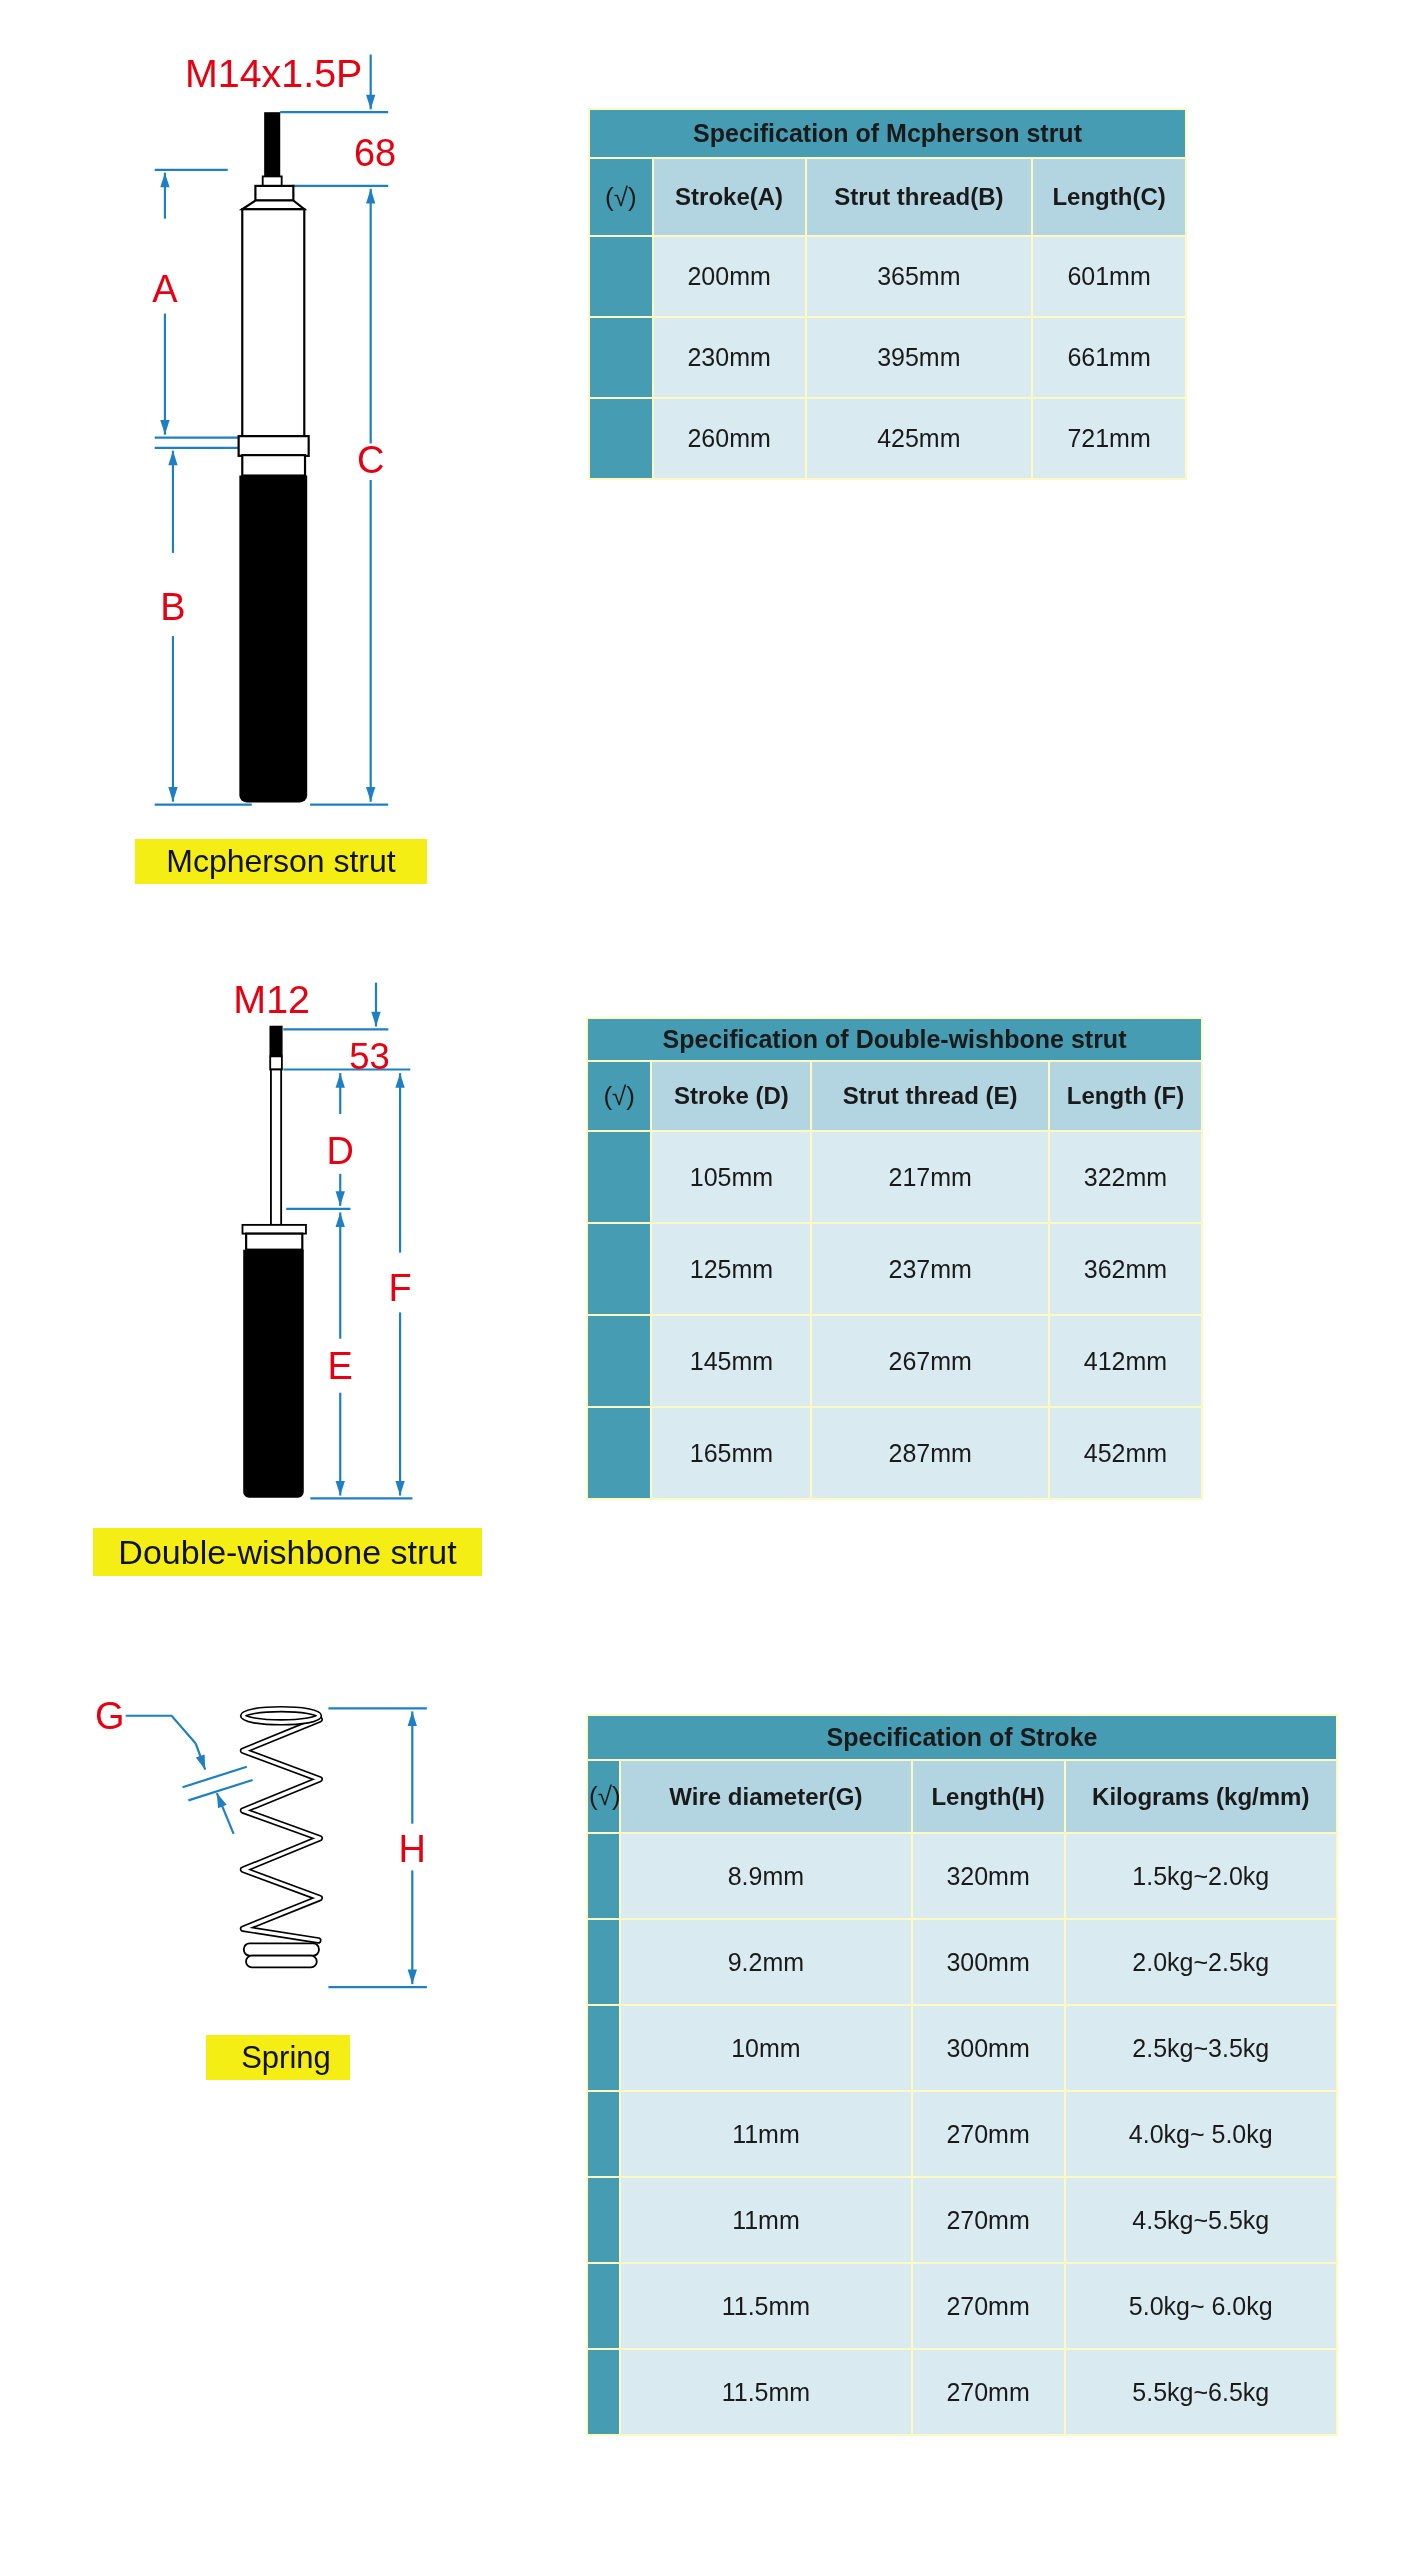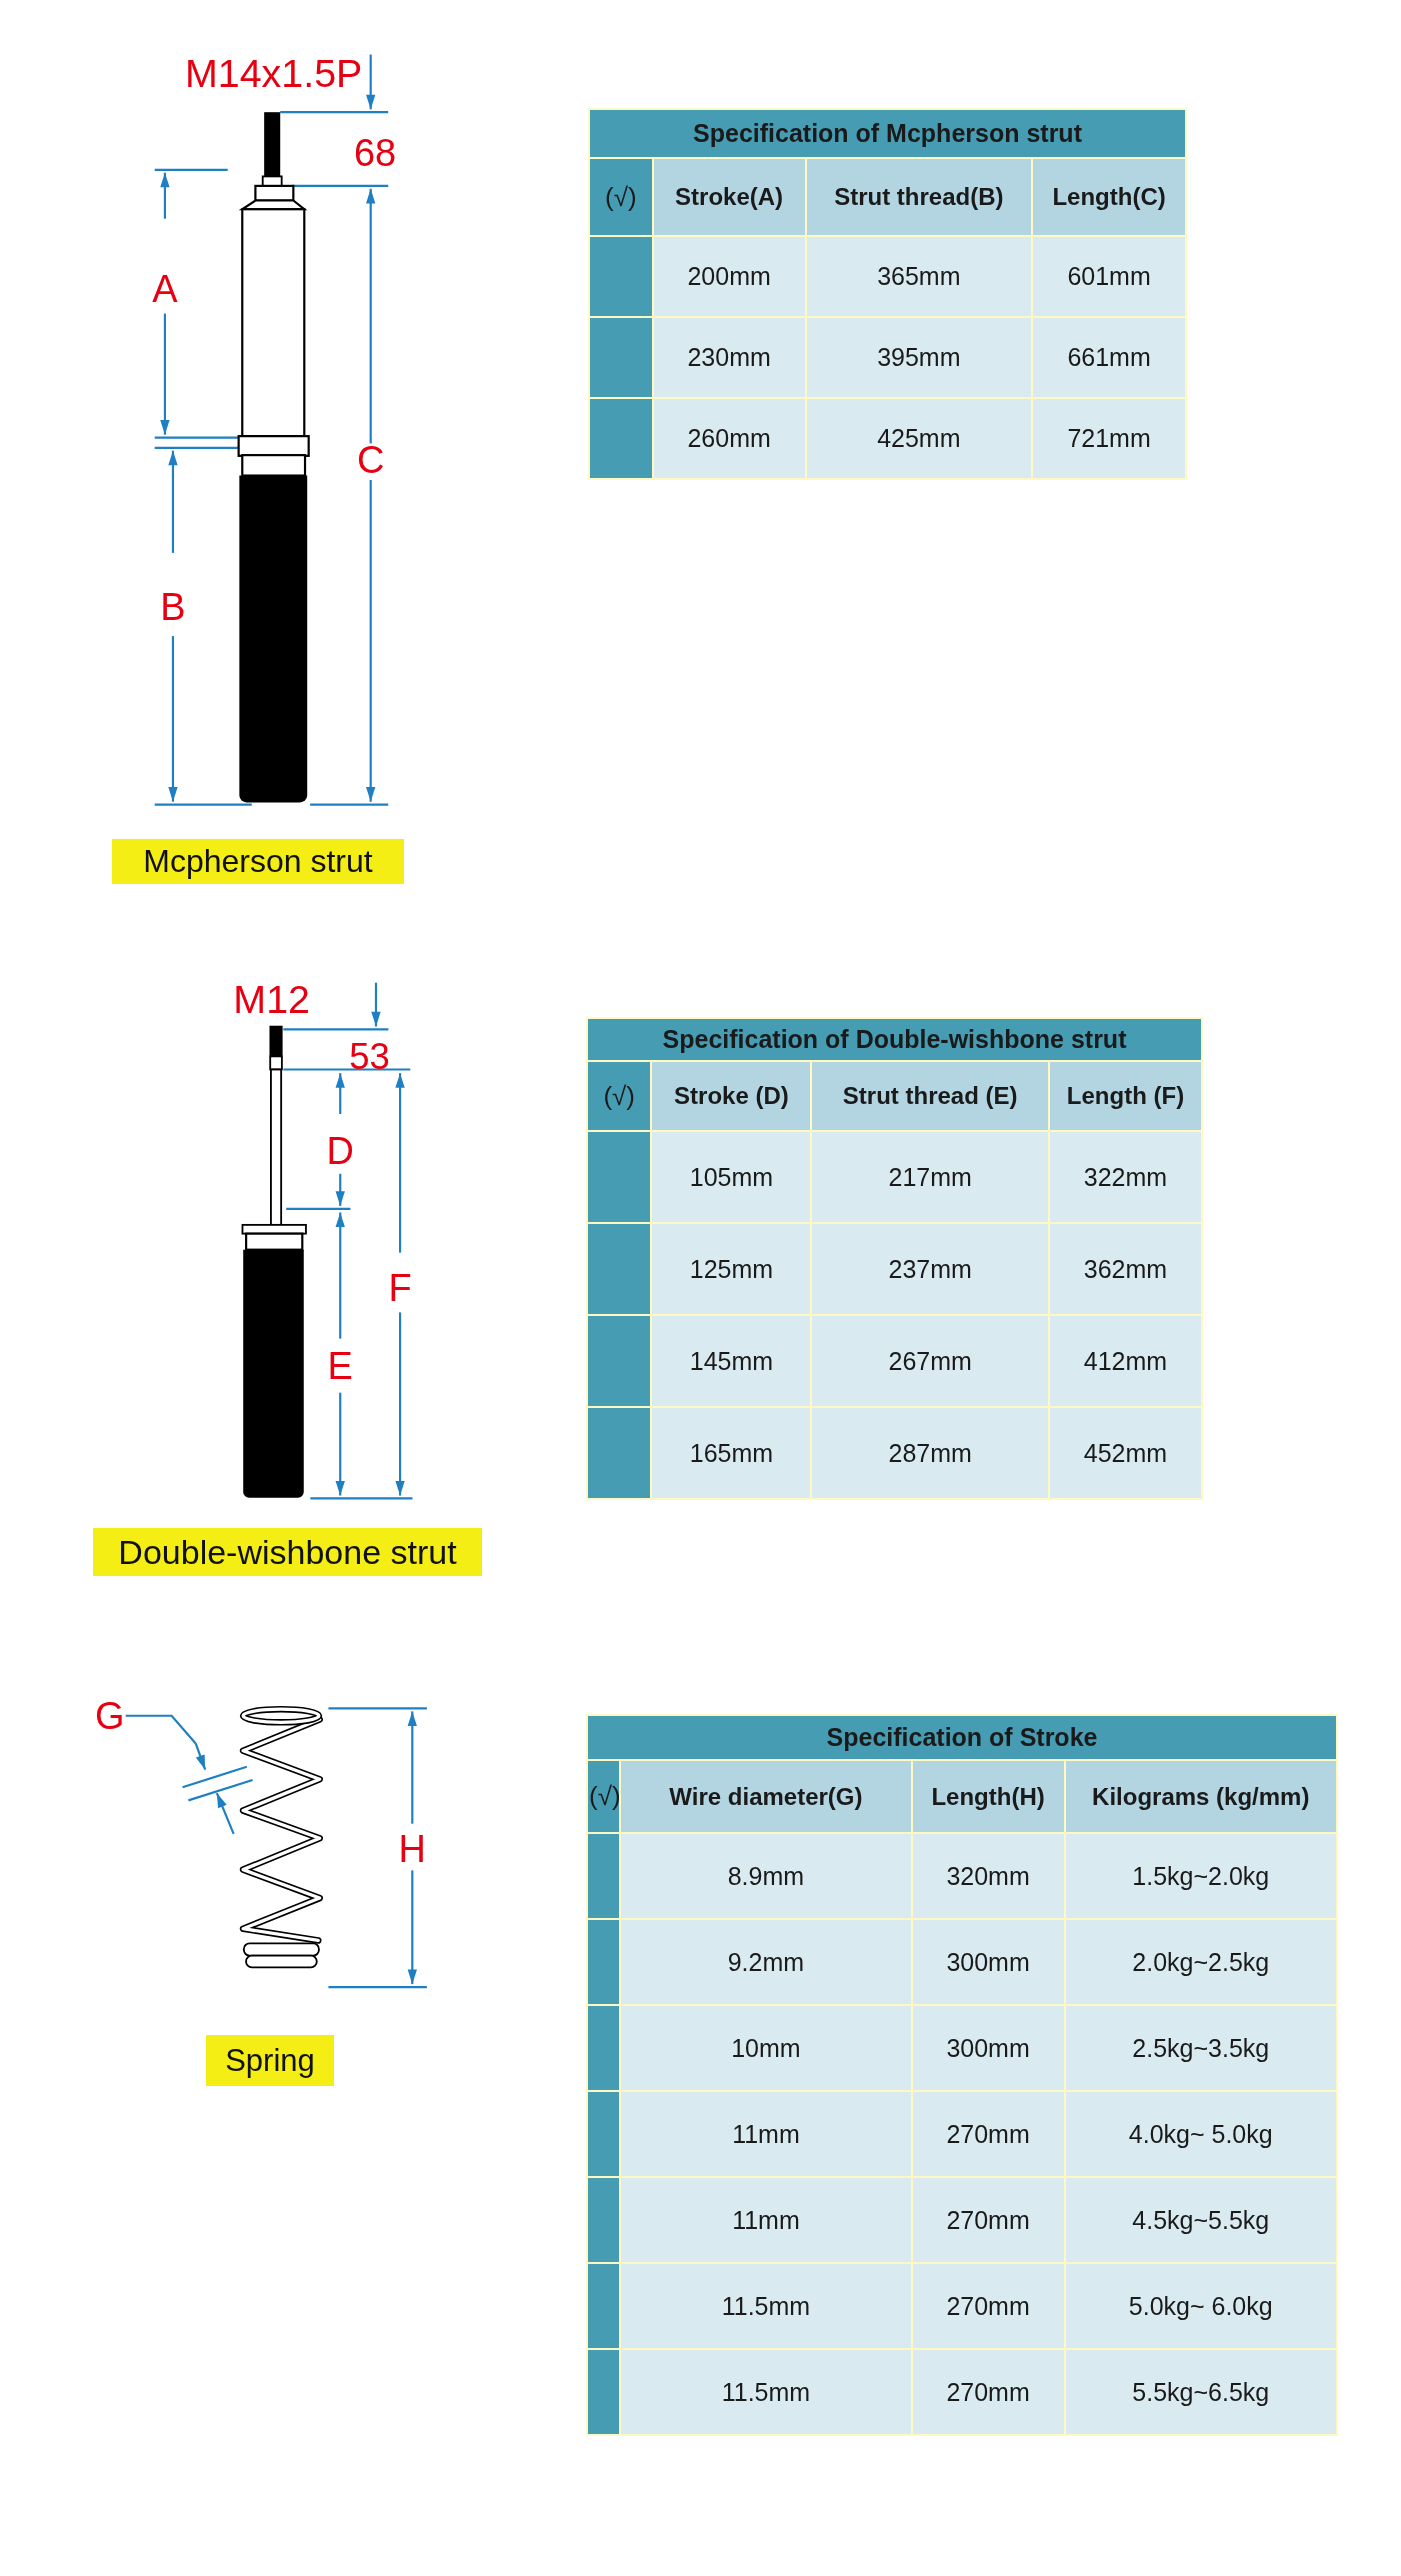--- a/index.html
+++ b/index.html
@@ -70,21 +70,21 @@
 
     <g>
       <text class="redlabel" x="375" y="120" font-size="54">M14x1.5P</text>
       <text class="redlabel" x="514" y="228" font-size="52">68</text>
       <text class="redlabel" x="226" y="414" font-size="52">A</text>
       <text class="redlabel" x="237" y="850" font-size="52">B</text>
       <text class="redlabel" x="508" y="648" font-size="52">C</text>
     </g>
   </svg>
 
-  <div class="caption" style="left:112px;top:839px;width:292px;height:45px;font-size:32px;">
+  <div class="caption" style="left:135px;top:839px;width:292px;height:45px;font-size:32px;">
       <span>Mcpherson strut</span>
     </div>
 
   <svg style="left:73px;top:971px;width:409px;height:642px" viewBox="100 1330 560 880">
     <g>
 
       <line class="dim" x1="515" y1="1346" x2="515" y2="1406" marker-end="url(#arrow)"></line>
       <line class="dim" x1="388" y1="1410" x2="532" y2="1410"></line>
       <line class="dim" x1="388" y1="1465" x2="562" y2="1465"></line>
 
@@ -145,21 +145,21 @@
       <rect class="outline2" x="334" y="2662" width="103" height="17" rx="8"></rect>
       <rect class="outline2" x="337" y="2679" width="97" height="16" rx="8"></rect>
     </g>
 
     <g>
       <text class="redlabel" x="150" y="2368" font-size="52">G</text>
       <text class="redlabel" x="565" y="2550" font-size="52">H</text>
     </g>
   </svg>
 
-  <div class="caption" style="left:206px;top:2035px;width:128px;height:51px;font-size:31px;">
+  <div class="caption" style="left:206px;top:2035px;width:128px;height:45px;font-size:31px;padding-left:16px;">
       <span>Spring</span>
     </div>
 
   <table class="spec t1" style="left:588px;top:108px;width:599px;">
     <colgroup>
         <col style="width:61px">
         <col style="width:149px">
         <col style="width:222px">
         <col style="width:150px">
       </colgroup>

